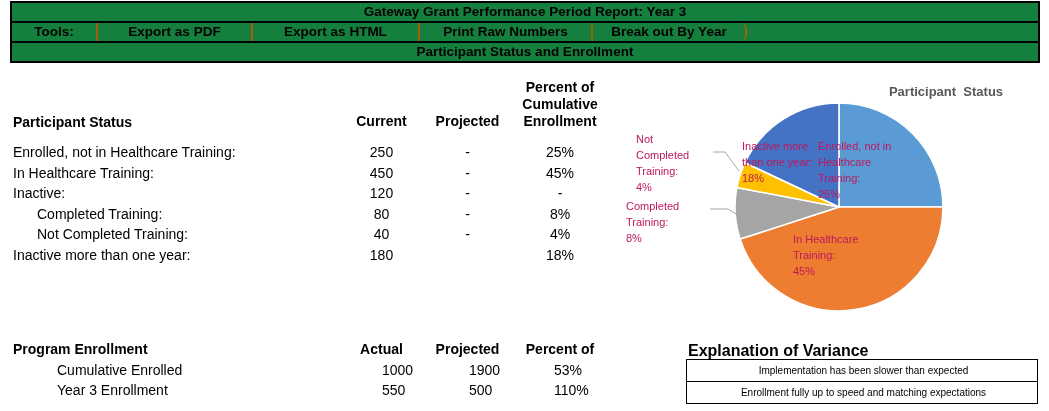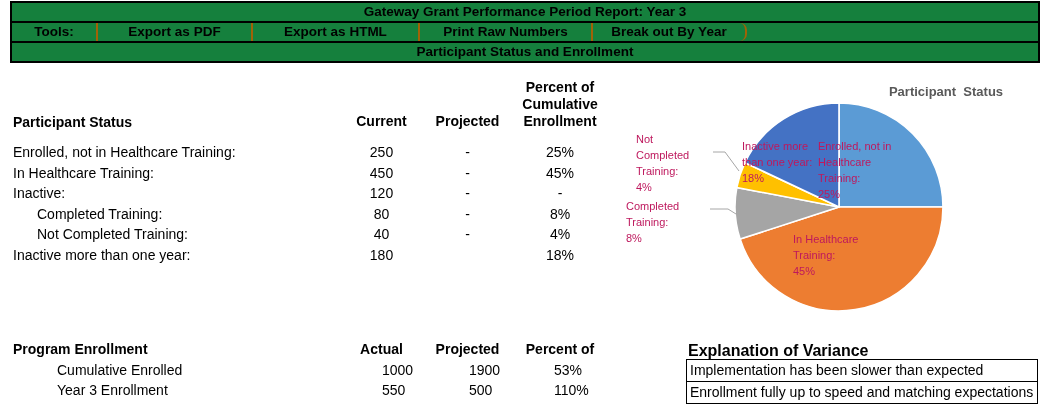--- a/index.html
+++ b/index.html
@@ -25,21 +25,21 @@
   .gbody .lbl{text-align:left;}
   .gbody .lbl.indent{padding-left:24px;}
   .gbody .val{text-align:center;}
   .ghead2{top:339px;height:20px;align-items:center;font-weight:bold;}
   .gbody2{top:360px;grid-auto-rows:20px;align-items:center;margin-left:44px;}
   .ttl{font-weight:bold;}
 
   
   .var-title{position:absolute;left:688px;top:342px;font-size:16px;font-weight:bold;}
   .var-box{position:absolute;left:686px;top:359px;width:352px;border:1.5px solid #000;box-sizing:border-box;}
-  .var-row{height:21px;line-height:21px;font-size:14px;padding-left:3px;white-space:nowrap;overflow:hidden;}
+  .var-row{height:21px;line-height:21px;font-size:10px;padding-left:3px;white-space:nowrap;overflow:hidden;text-align:center;}
   .var-row:first-child{border-bottom:1.5px solid #000;}
 
   
   .chart{position:absolute;left:630px;top:58px;width:419px;height:272px;}
   .chart svg{position:absolute;left:0;top:0;}
   .pie-title{position:absolute;left:226px;top:26px;width:180px;text-align:center;
              color:#595959;font-size:13px;font-weight:600;white-space:pre;}
   .pielabel{position:absolute;text-align:left;color:#be185d;font-size:11px;
             line-height:16px;white-space:pre-line;}
   .pl-enrolled{left:188px;top:80px;width:124px;}

